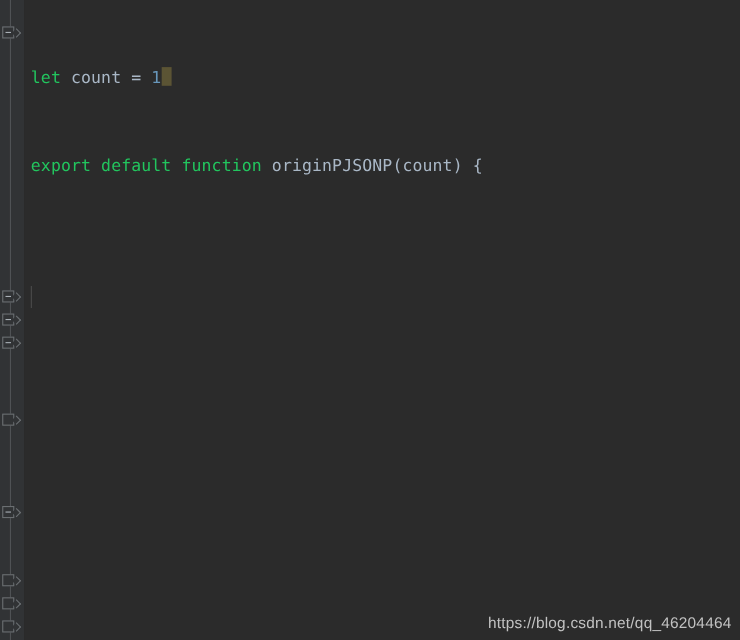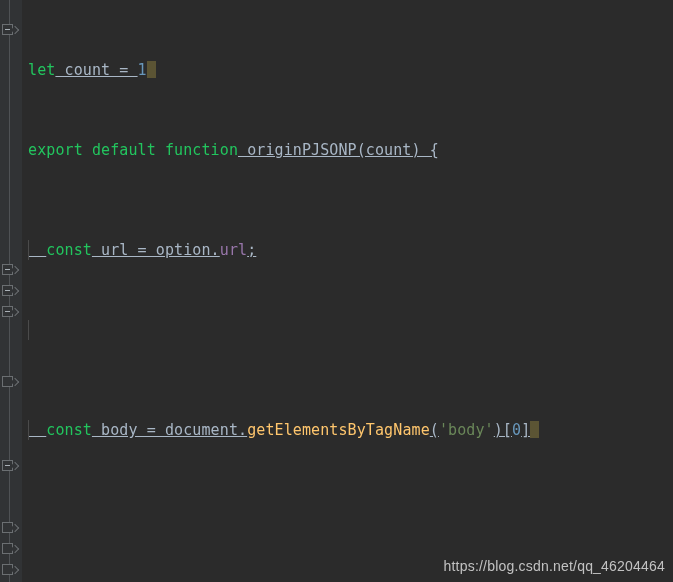--- a/index.html
+++ b/index.html
@@ -95,21 +95,21 @@
     background: #4b4b4b;
   }
 
   
   .kw   { color: #22c55e; font-weight: normal; }
   .cm   { color: #808080; }
   .str  { color: #6a8759; }
   .num  { color: #6897bb; }
   .fn   { color: #ffc66d; }
   .fld  { color: #9876aa; }
-  .pln  { color: #a9b7c6; text-decoration: underline; }
+  .pln  { color: #a9b7c6; }
 
   
   .car {
     display: inline-block;
     width: 9px;
     height: 17px;
     vertical-align: -3px;
     background: #5b5434;
   }
 
@@ -172,26 +172,24 @@
     </div>
   </div>
 
   <div id="code">
 
     <div class="line"><span class="kw">let</span><span class="pln"> count = </span><span class="num">1</span><span class="car"></span></div>
 
     <div class="line"><span class="kw">export default function</span><span class="pln"> originPJSONP(count) {</span></div>
 
 
-    <div class="line"><span class="guide" style="left:6px;"></span><span class="pln">  </span><span class="kw">const</span><span class="pln"> url = option.</span><span class="fld">url</span><span class="pln">;</span></div>
 
     <div class="line"><span class="guide" style="left:6px;"></span></div>
 
 
-    <div class="line"><span class="guide" style="left:6px;"></span><span class="pln">  </span><span class="kw">const</span><span class="pln"> body = document.</span><span class="fn">getElementsByTagName</span><span class="pln">(</span><span class="str">'body'</span><span class="pln">)[</span><span class="num">0</span><span class="pln">]</span><span class="car"></span></div>
 
     
 
     
 
     
 
     
 
     

